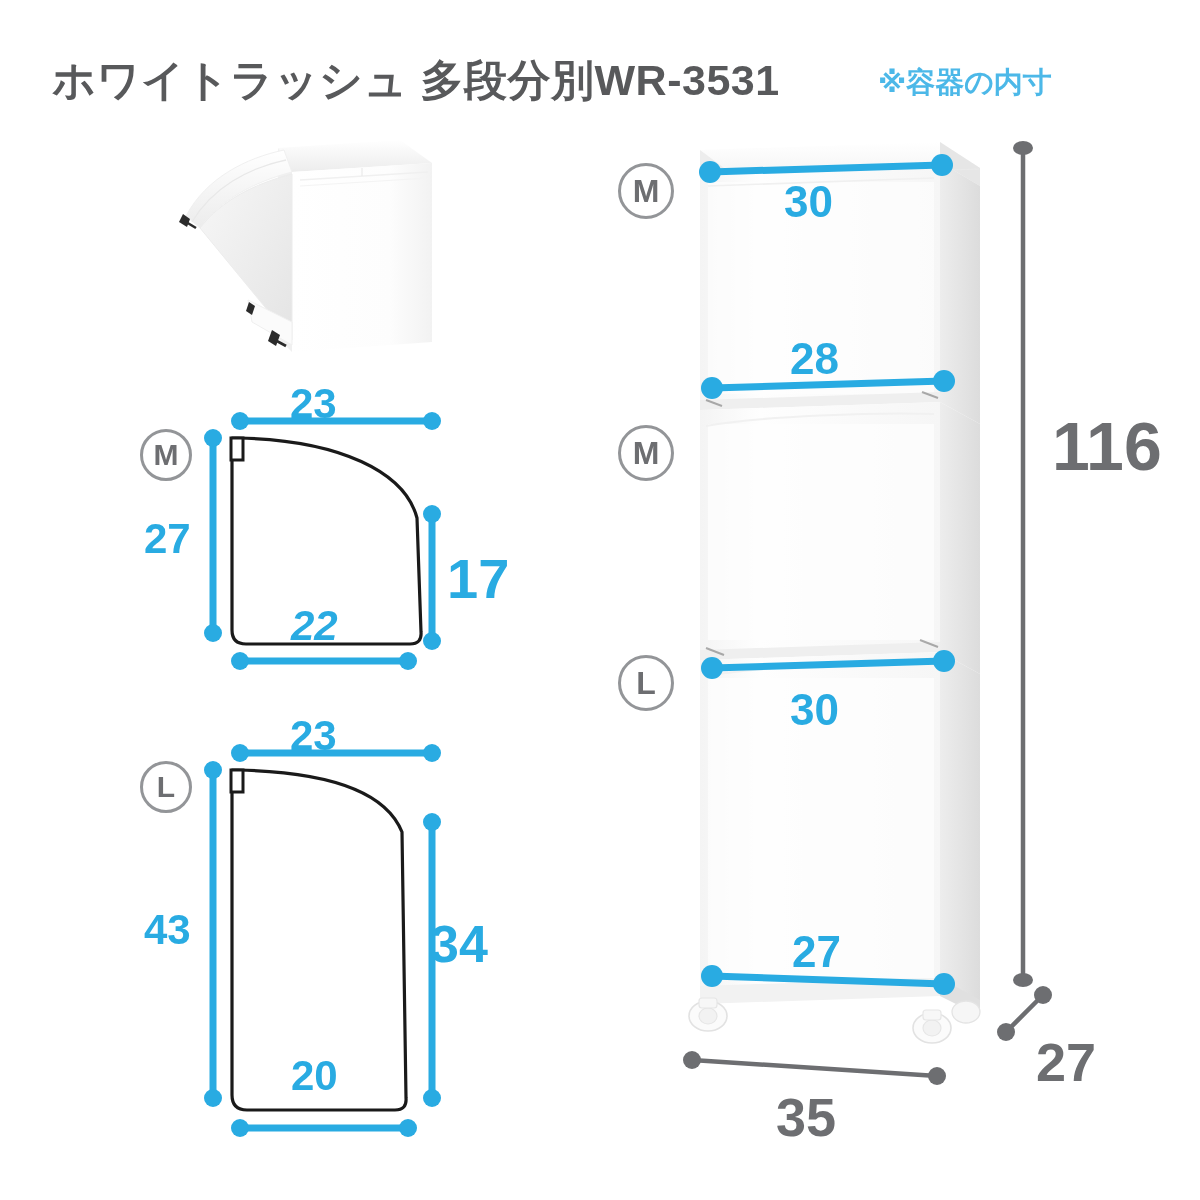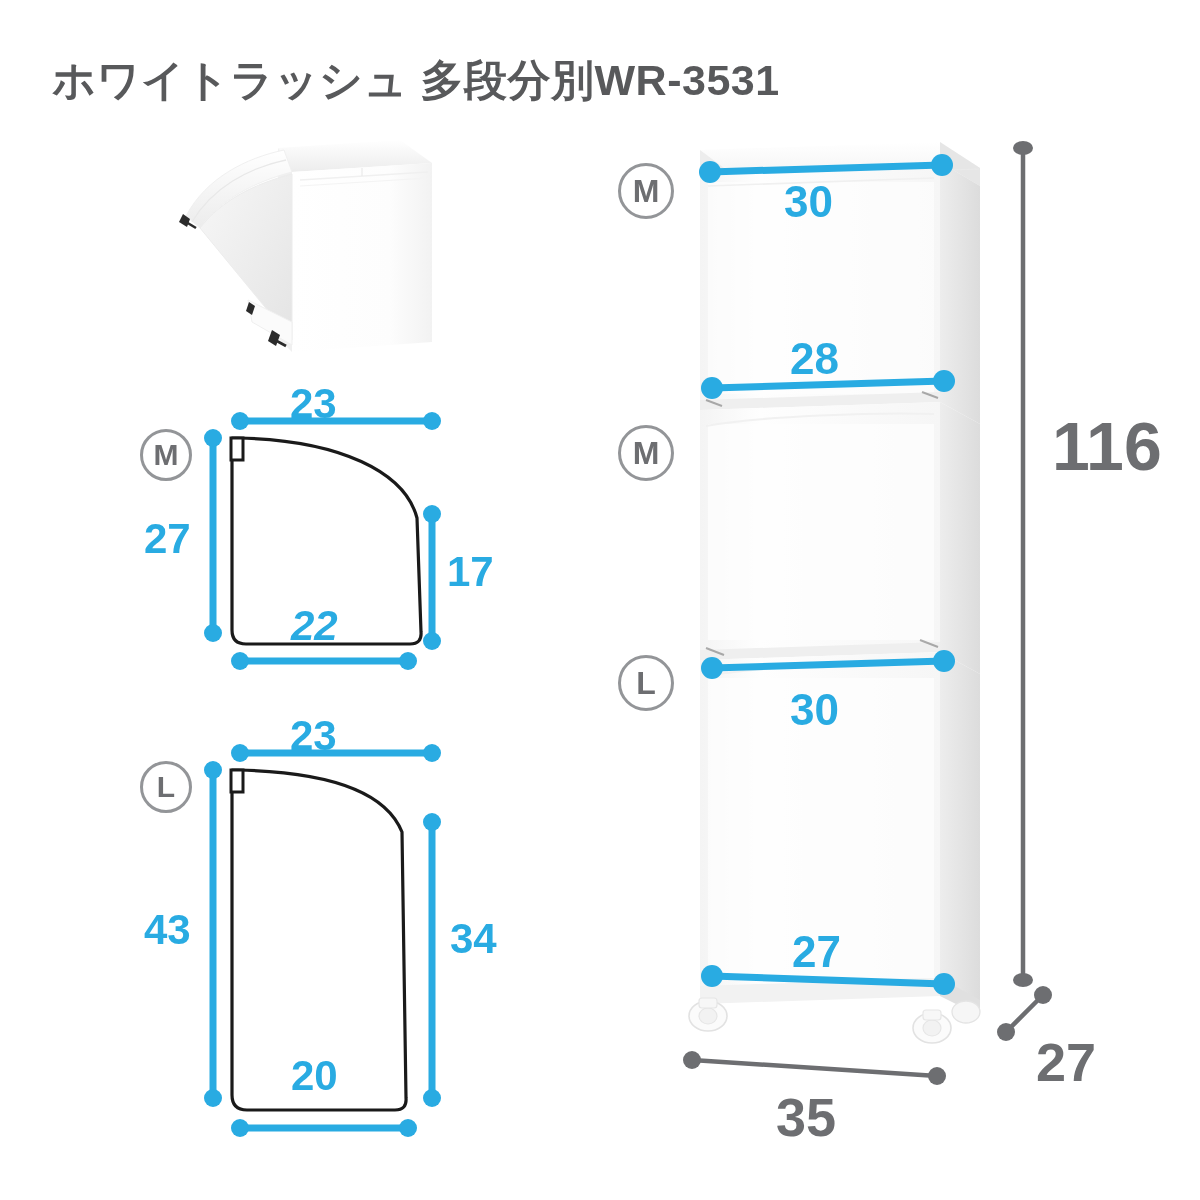--- a/index.html
+++ b/index.html
@@ -75,20 +75,21 @@
     justify-content: center;
     box-sizing: border-box;
   }
 </style>
 </head>
 <body>
 
 <div id="stage">
 
   <div class="abs" id="title">ホワイトラッシュ 多段分別WR-3531</div>
+  <div class="abs" id="note">※容器の内寸</div>
 
   <svg class="layer" viewBox="0 0 1200 1200">
     <defs>
       <linearGradient id="bodyGrad" x1="0" y1="0" x2="1" y2="0">
         <stop offset="0%" stop-color="#ffffff"></stop>
         <stop offset="70%" stop-color="#fdfdfd"></stop>
         <stop offset="100%" stop-color="#f2f2f2"></stop>
       </linearGradient>
       <linearGradient id="lidGrad" x1="0" y1="0" x2="0" y2="1">
         <stop offset="0%" stop-color="#ffffff"></stop>
@@ -165,21 +166,21 @@
     <line x1="240" y1="661" x2="408" y2="661" stroke="#29abe2" stroke-width="7" stroke-linecap="round"></line>
     <circle cx="240" cy="661" r="9" fill="#29abe2"></circle>
     <circle cx="408" cy="661" r="9" fill="#29abe2"></circle>
   </svg>
 
   <div class="badge" style="left:140px; top:429px; width:52px; height:52px; font-size:30px;">
     <span>M</span>
   </div>
   <div class="dim" style="left:290px; top:383px; font-size:42px;">23</div>
   <div class="dim" style="left:144px; top:518px; font-size:42px;">27</div>
-  <div class="dim" style="left:447px; top:551px; font-size:42px;">17</div>
+  <div class="dim" style="left:447px; top:551px; font-size:56px;">17</div>
   <div class="dim" style="left:291px; top:605px; font-size:42px;font-style:italic;">22</div>
 
   <svg class="layer" viewBox="0 0 1200 1200">
     <path d="M232,770 L232,1095 Q232,1110 247,1110 L395,1110 Q407,1110 406,1098 L402,832
              C386,792 330,772 238,770 Z" fill="#ffffff" stroke="#1a1a1a" stroke-width="3.2" stroke-linejoin="round"></path>
     <path d="M231,770 L243,770 L243,792 L231,792 Z" fill="#ffffff" stroke="#1a1a1a" stroke-width="3"></path>
 
     <line x1="240" y1="753" x2="432" y2="753" stroke="#29abe2" stroke-width="7" stroke-linecap="round"></line>
     <circle cx="240" cy="753" r="9" fill="#29abe2"></circle>
     <circle cx="432" cy="753" r="9" fill="#29abe2"></circle>
@@ -195,21 +196,21 @@
     <line x1="240" y1="1128" x2="408" y2="1128" stroke="#29abe2" stroke-width="7" stroke-linecap="round"></line>
     <circle cx="240" cy="1128" r="9" fill="#29abe2"></circle>
     <circle cx="408" cy="1128" r="9" fill="#29abe2"></circle>
   </svg>
 
   <div class="badge" style="left:140px; top:761px; width:52px; height:52px; font-size:30px;">
     <span>L</span>
   </div>
   <div class="dim" style="left:290px; top:715px; font-size:42px;">23</div>
   <div class="dim" style="left:144px; top:898px; font-size:42px;margin-top:11px;">43</div>
-  <div class="dim" style="left:450px; top:918px; font-size:42px;">34</div>
+  <div class="dim" style="left:430px; top:918px; font-size:52px;">34</div>
   <div class="dim" style="left:291px; top:1055px; font-size:42px;">20</div>
 
   <svg class="layer" viewBox="0 0 1200 1200">
 
     <g>
       <polygon points="700,150 940,142 980,168 735,176" fill="url(#towerTop)"></polygon>
       <polygon points="700,150 735,176 735,194 700,172" fill="#ededed"></polygon>
       <polygon points="735,176 980,168 980,186 735,194" fill="#fbfbfb"></polygon>
       <polygon points="940,142 980,168 980,186 940,162" fill="#e6e6e6"></polygon>
       <line x1="735" y1="177" x2="979" y2="169" stroke="#eaeaea" stroke-width="1.2"></line>

